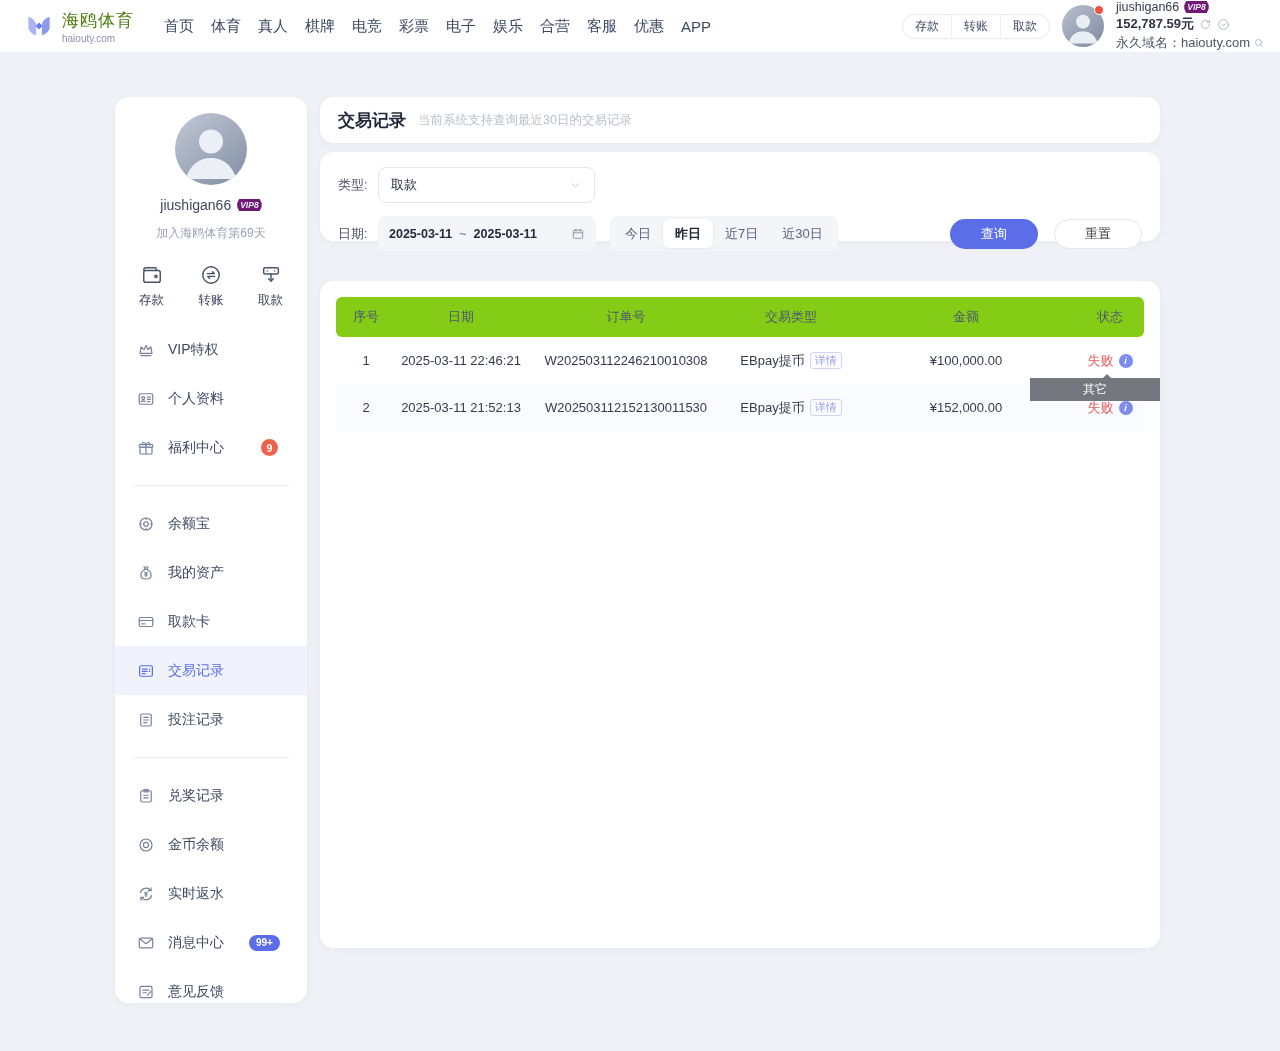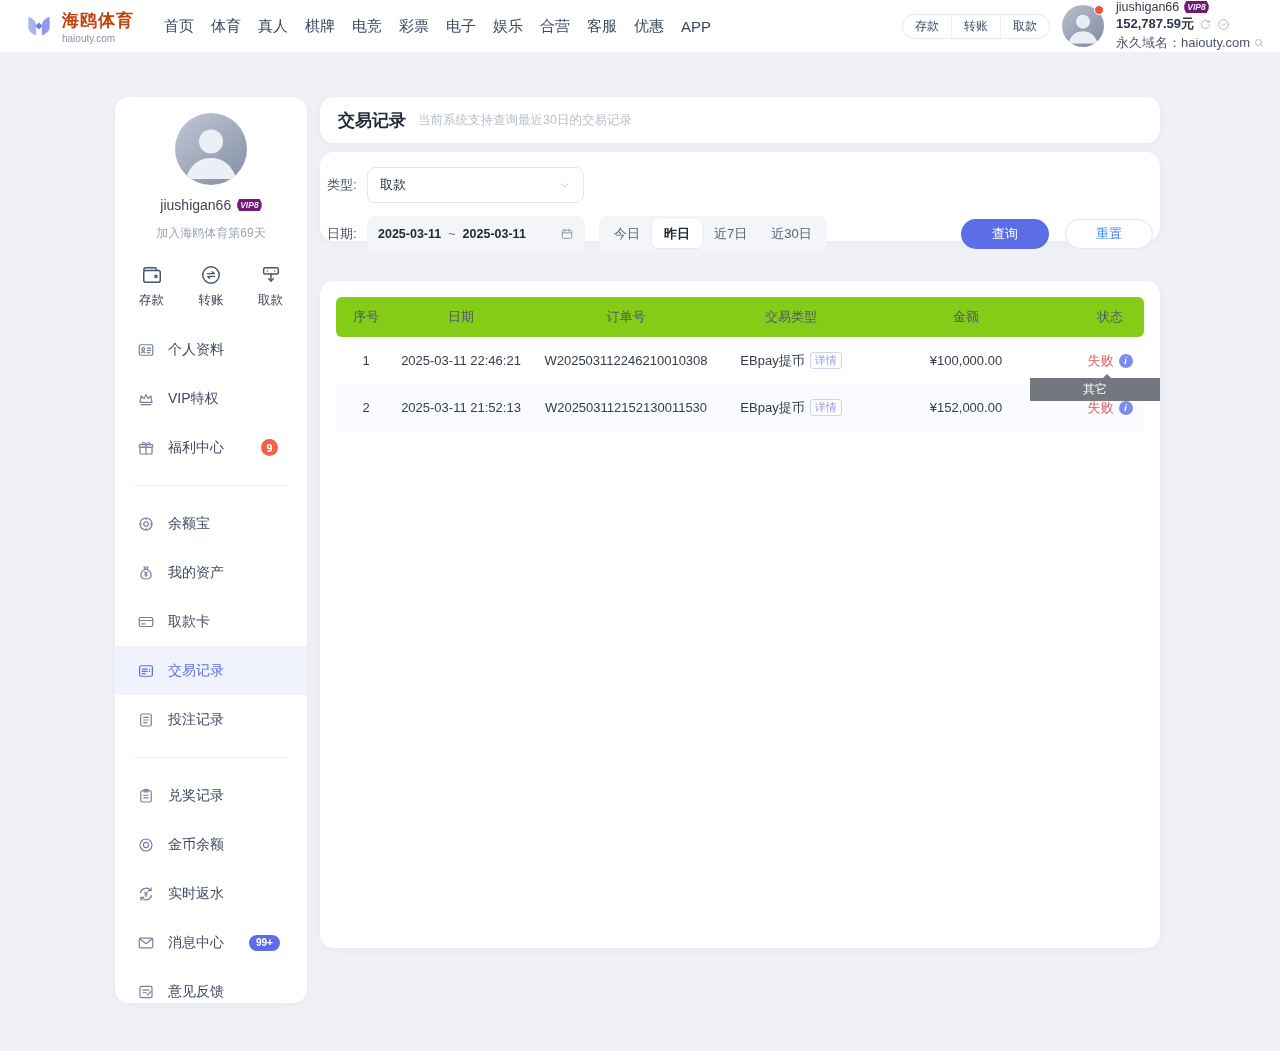--- a/index.html
+++ b/index.html
@@ -13,21 +13,21 @@
   }
   svg { display:block; }
   .ico { stroke:currentColor; fill:none; stroke-width:1.6; stroke-linecap:round; stroke-linejoin:round; }
 
   
   .navbar {
     position:absolute; left:0; top:0; width:1280px; height:52px;
     background:#ffffff; display:flex; align-items:center; z-index:10;
   }
   .logo { display:flex; align-items:center; gap:8px; margin-left:24px; cursor:pointer; }
-  .logo-text .cn { font-size:17px; font-weight:bold; color:#c2410c; letter-spacing:1px; }
+  .logo-text .cn { font-size:17px; font-weight:normal; color:#4d7c0f; letter-spacing:1px; }
   .logo-text .en { font-size:10px; color:#8a93a8; margin-top:1px; }
   .nav-menu { display:flex; align-items:center; gap:17px; margin-left:30px; }
   .nav-item { font-size:15px; color:#3b4963; cursor:pointer; white-space:nowrap; }
   .nav-right { position:absolute; right:14px; top:0; height:52px; display:flex; align-items:center; gap:12px; }
   .pill-group {
     display:flex; align-items:center; height:25px; border:1px solid #e7eaf1;
     border-radius:13px; background:#fff; overflow:hidden;
   }
   .pill-item { font-size:12px; color:#3b4963; padding:0 12px; line-height:23px; cursor:pointer; }
   .pill-item + .pill-item { border-left:1px solid #edeff4; }
@@ -87,21 +87,21 @@
     background:#5b6ee8; color:#fff; font-size:10px; font-weight:bold;
     display:flex; align-items:center; justify-content:center;
   }
 
   
   .card { position:absolute; background:#fff; border-radius:14px; box-shadow:0 2px 10px rgba(40,50,100,.04); }
   .title-card { left:320px; top:97px; width:840px; height:46px; display:flex; align-items:center; padding:0 18px; gap:12px; }
   .page-title { font-size:17px; font-weight:bold; color:#20293a; }
   .page-subtitle { font-size:12.5px; color:#b9c0cd; }
 
-  .filter-card { left:320px; top:152px; width:840px; height:89px; padding:15px 7px; }
+  .filter-card { left:320px; top:152px; width:840px; height:89px; padding:15px 18px; }
   .filter-row { display:flex; align-items:center; }
   .filter-row + .filter-row { margin-top:13px; }
   .f-label { font-size:13px; color:#4c5568; width:40px; }
   .select-box {
     width:217px; height:36px; border:1px solid #e3e6ee; border-radius:8px; background:#fff;
     display:flex; align-items:center; justify-content:space-between; padding:0 12px;
     font-size:13px; color:#222a3a; cursor:pointer;
   }
   .select-box .chev { color:#b6bccb; }
   .date-box {
@@ -110,21 +110,21 @@
     font-size:12.5px; font-weight:bold; color:#222a3a; cursor:pointer;
   }
   .date-box .sep { color:#69718...; color:#697186; font-weight:normal; }
   .date-box .cal { margin-left:auto; color:#8b93a6; }
   .range-group { display:flex; align-items:center; background:#f4f5f9; border-radius:8px; padding:3px; margin-left:14px; height:35px; }
   .range-item { padding:0 12px; height:29px; line-height:29px; font-size:13px; color:#59627a; border-radius:6px; cursor:pointer; }
   .range-item.active { background:#fff; color:#1d2433; font-weight:bold; box-shadow:0 1px 3px rgba(30,40,80,.08); }
   .filter-actions { margin-left:auto; display:flex; gap:16px; }
   .btn { width:88px; height:30px; border-radius:16px; font-size:13px; display:flex; align-items:center; justify-content:center; cursor:pointer; }
   .btn-primary { background:#5b6ee8; color:#fff; }
-  .btn-ghost { background:#fff; color:#3b82f6; border:1px solid #e3e6ee; }
+  .btn-ghost { background:#fff; color:#404040; border:1px solid #e3e6ee; }
 
   .table-card { left:320px; top:281px; width:840px; height:667px; padding:16px; }
   .t-head {
     display:flex; align-items:center; height:40px; background:#84cc16; border-radius:6px;
     font-size:13px; color:#4d5871;
   }
   .t-row { display:flex; align-items:center; height:47px; font-size:13px; color:#333b4c; }
   .t-row.alt { background:#fafbfe; }
   .tc { display:flex; align-items:center; justify-content:center; gap:5px; text-align:center; }
   .c1 { flex:0 0 60px; } .c2 { flex:0 0 130px; } .c3 { flex:0 0 200px; }
@@ -273,36 +273,36 @@
           </svg>
       </span>
       <span class="lbl">取款</span>
     </div>
   </div>
 
   <div class="side-menu">
     <div class="side-item">
       <span class="s-ico">
         <svg class="ico" width="18" height="18" viewBox="0 0 24 24">
+            <path d="M4 16.5 5.5 8l4 3.5L12 6l2.5 5.5 4-3.5 1.5 8.5z"></path>
+            <path d="M5.5 19.5h13"></path>
+          </svg>
+      </span>
+      <span>VIP特权</span>
+    </div>
+    <div class="side-item">
+      <span class="s-ico">
+        <svg class="ico" width="18" height="18" viewBox="0 0 24 24">
             <rect x="3" y="5" width="18" height="14" rx="2"></rect>
             <circle cx="8.3" cy="10.8" r="1.9"></circle>
             <path d="M5.6 15.6c.9-1.3 4.5-1.3 5.4 0"></path>
             <path d="M14 9.5h4M14 12.5h4M14 15.5h3"></path>
           </svg>
       </span>
       <span>个人资料</span>
-    </div>
-    <div class="side-item">
-      <span class="s-ico">
-        <svg class="ico" width="18" height="18" viewBox="0 0 24 24">
-            <path d="M4 16.5 5.5 8l4 3.5L12 6l2.5 5.5 4-3.5 1.5 8.5z"></path>
-            <path d="M5.5 19.5h13"></path>
-          </svg>
-      </span>
-      <span>VIP特权</span>
     </div>
     <div class="side-item">
       <span class="s-ico">
         <svg class="ico" width="18" height="18" viewBox="0 0 24 24">
             <rect x="4" y="11" width="16" height="9" rx="1"></rect>
             <rect x="3" y="7.5" width="18" height="3.5" rx="1"></rect>
             <path d="M12 7.5V20"></path>
             <path d="M12 7.5C10.5 3.5 6 4 7 7.5"></path>
             <path d="M12 7.5c1.5-4 6-3.5 5 0"></path>
           </svg>

